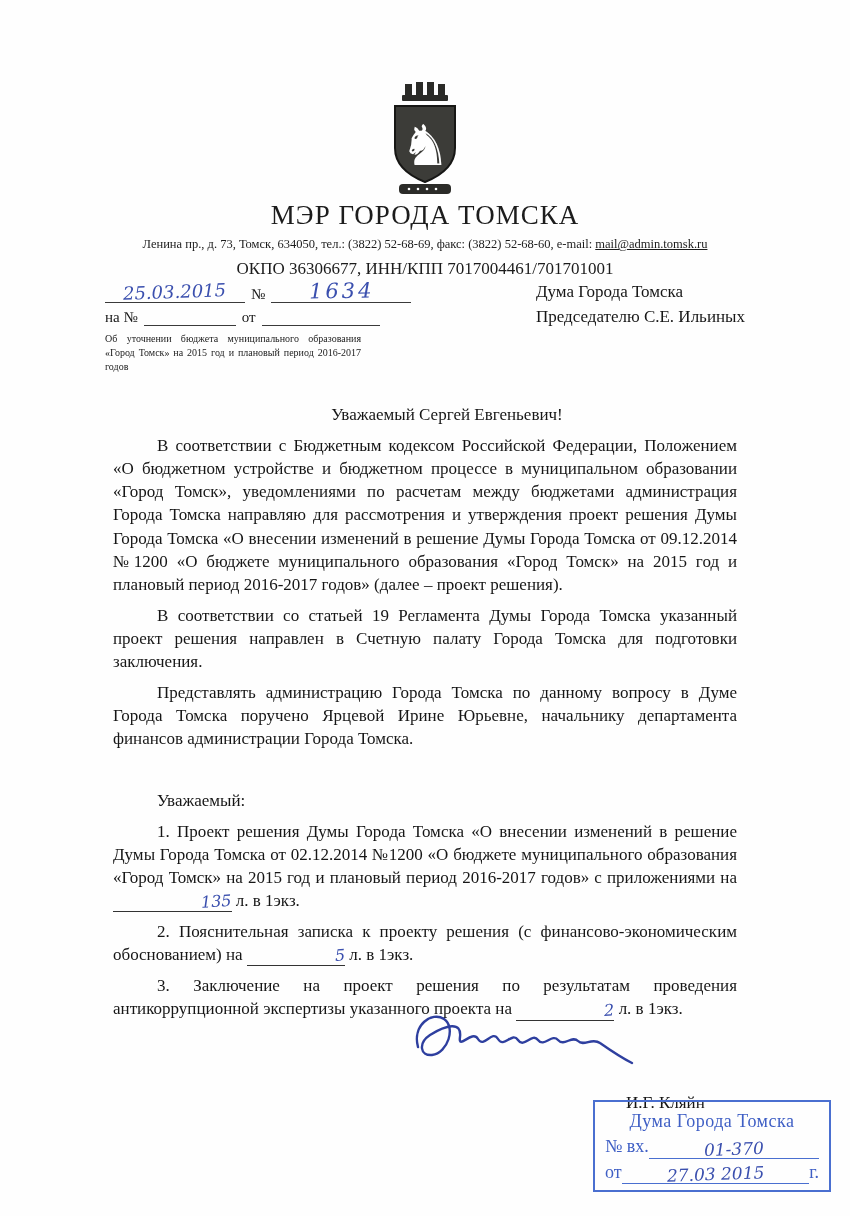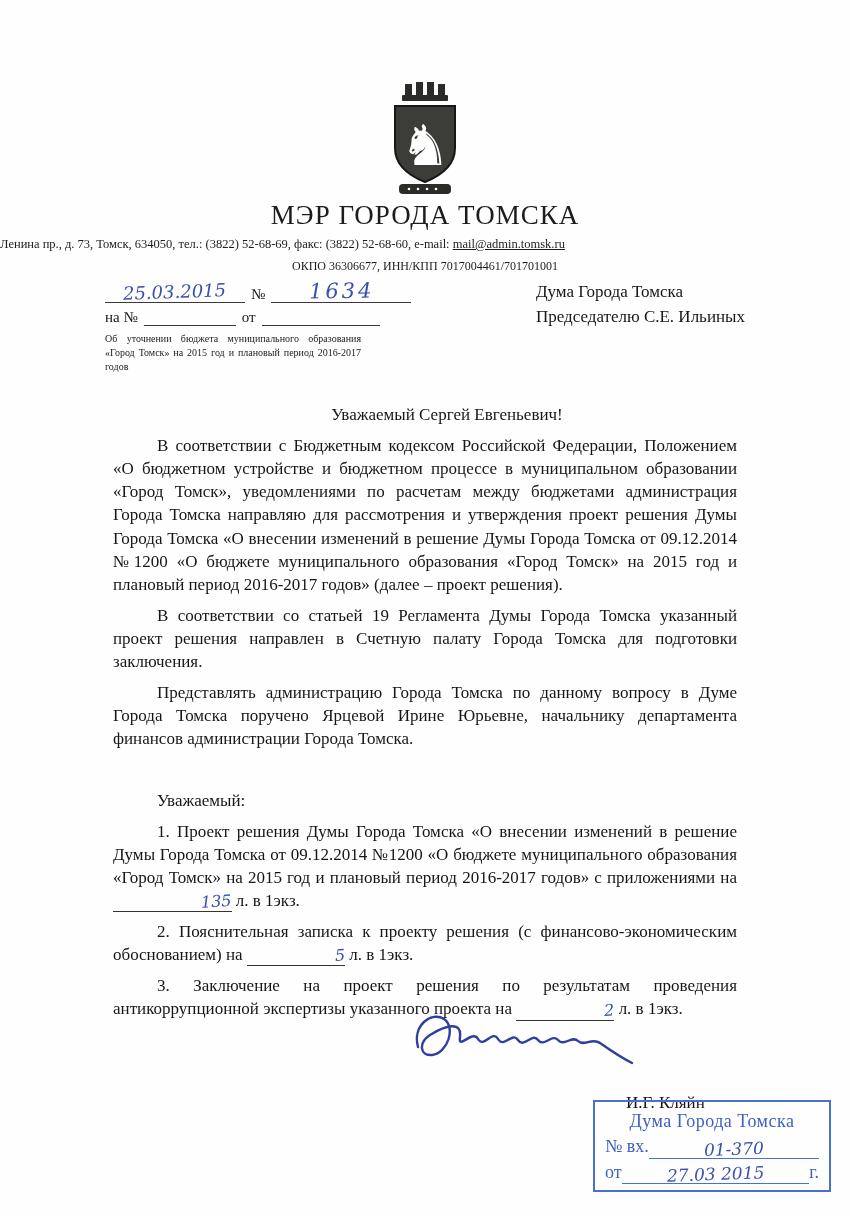--- a/index.html
+++ b/index.html
@@ -16,26 +16,26 @@
   
   .emblem{position:absolute;top:78px;left:0;right:0;display:flex;flex-direction:column;align-items:center;}
   .emblem svg{display:block;}
   
   .org-title{
     position:absolute;top:200px;left:0;right:0;
     text-align:center;font-size:27px;letter-spacing:1px;color:#1c1c1c;
   }
   .contact-line{
     position:absolute;top:237px;left:0;right:0;
-    font-size:12.5px;color:#1c1c1c;
+    text-align:center;font-size:12.5px;color:#1c1c1c;
   }
   .contact-line .email{color:#1c1c1c;text-decoration:underline;cursor:pointer;}
   .codes-line{
     position:absolute;top:259px;left:0;right:0;
-    text-align:center;font-size:12px;color:#1c1c1c;
+    text-align:center;font-size:17px;color:#1c1c1c;
   }
   
   .ref-grid{
     position:absolute;top:280px;left:105px;right:105px;
     display:flex;justify-content:space-between;align-items:flex-start;
   }
   .ref-left{width:345px;font-size:15px;}
   .ref-line1{display:flex;align-items:flex-end;gap:6px;}
   .ref-line2{display:flex;align-items:center;gap:6px;margin-top:6px;font-size:15px;}
   .blankline{
@@ -154,21 +154,21 @@
   <div class="letter-body">
     <p class="salutation">Уважаемый Сергей Евгеньевич!</p>
     <p>В соответствии с Бюджетным кодексом Российской Федерации, Положением «О бюджетном устройстве и бюджетном процессе в муниципальном образовании «Город Томск», уведомлениями по расчетам между бюджетами администрация Города Томска направляю для рассмотрения и утверждения проект решения Думы Города Томска «О внесении изменений в решение Думы Города Томска от 09.12.2014 №1200 «О бюджете муниципального образования «Город Томск» на 2015 год и плановый период 2016-2017 годов» (далее – проект решения).</p>
     <p>В соответствии со статьей 19 Регламента Думы Города Томска указанный проект решения направлен в Счетную палату Города Томска для подготовки заключения.</p>
     <p>Представлять администрацию Города Томска по данному вопросу в Думе Города Томска поручено Ярцевой Ирине Юрьевне, начальнику департамента финансов администрации Города Томска.</p>
 
     <div class="attach-gap"></div>
 
     <p>Уважаемый:</p>
 
-    <p><span>1. Проект решения Думы Города Томска «О внесении изменений в решение Думы Города Томска от 09.12.2014 №1200 «О бюджете муниципального образования «Город Томск» на 2015 год и плановый период 2016-2017 годов» с приложениями на</span>
+    <p><span>1. Проект решения Думы Города Томска «О внесении изменений в решение Думы Города Томска от 02.12.2014 №1200 «О бюджете муниципального образования «Город Томск» на 2015 год и плановый период 2016-2017 годов» с приложениями на</span>
       <span class="blank-inline"><span class="hw hw-pages">135</span></span>
       <span>л. в 1экз.</span></p>
 
     <p><span>2. Пояснительная записка к проекту решения (с финансово-экономическим обоснованием) на</span>
       <span class="blank-inline"><span class="hw hw-pages">5</span></span>
       <span>л. в 1экз.</span></p>
 
     <p><span>3. Заключение на проект решения по результатам проведения антикоррупционной экспертизы указанного проекта на</span>
       <span class="blank-inline"><span class="hw hw-pages">2</span></span>
       <span>л. в 1экз.</span></p>

